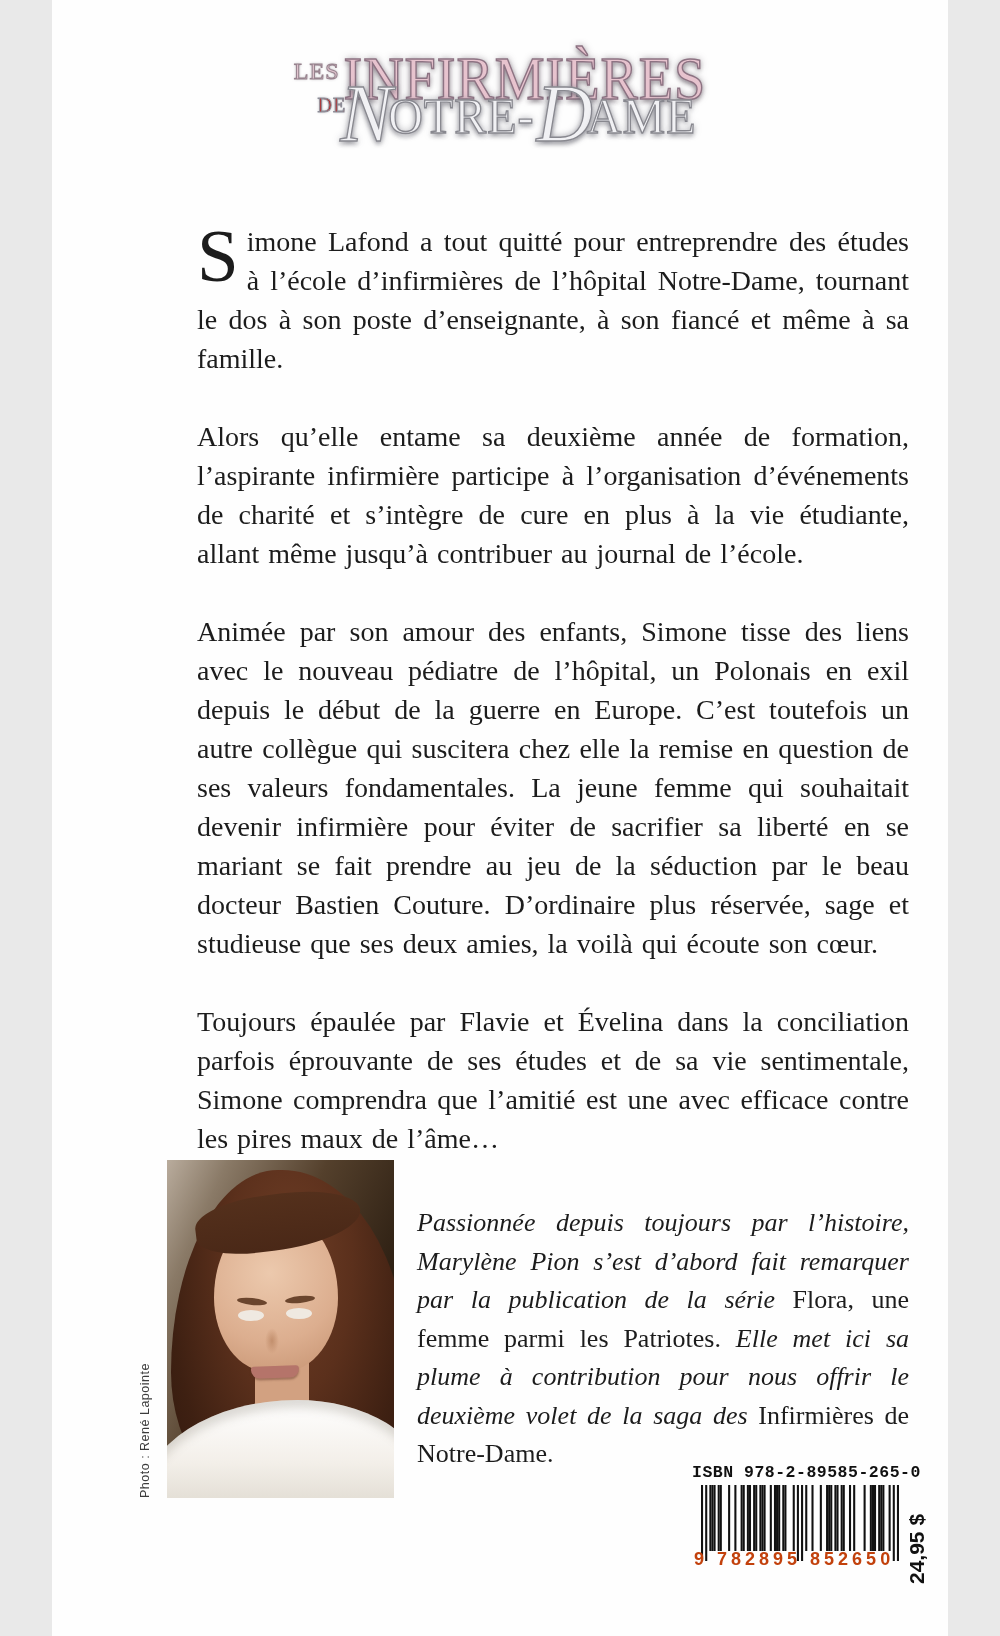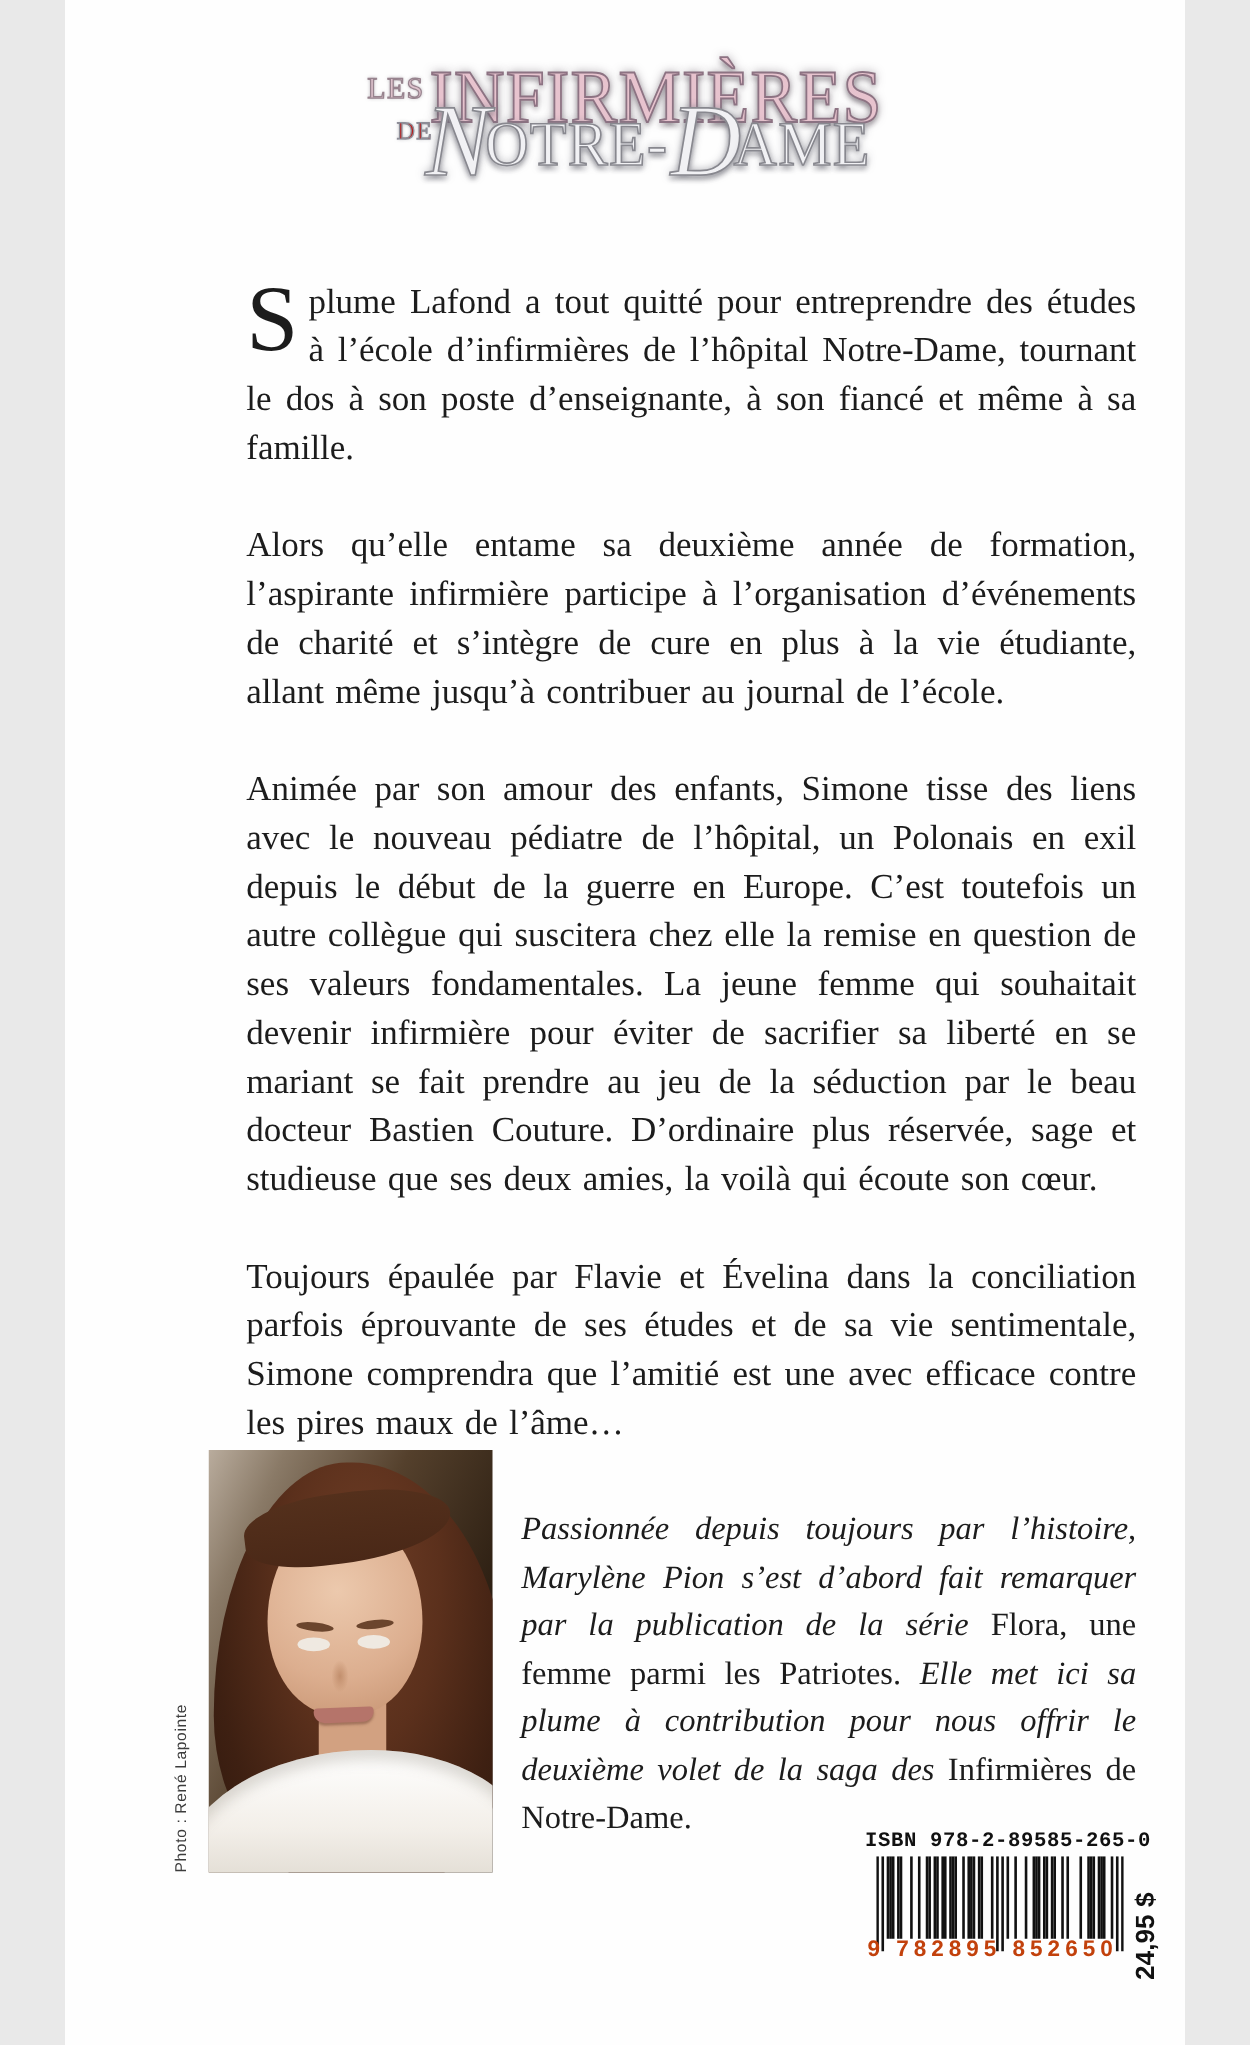--- a/index.html
+++ b/index.html
@@ -133,21 +133,21 @@
   <div class="logo">
     <div class="logo-line1">
       <span class="logo-les">LES</span><span class="logo-main">INFIRMIÈRES</span>
     </div>
     <div class="logo-line2">
       <span class="logo-de">DE</span><span class="logo-silver"><span class="logo-script">N</span><span>OTRE-</span><span class="logo-script2">D</span><span>AME</span></span>
     </div>
   </div>
 
   <div class="synopsis">
-    <p><span class="dropcap">S</span><span>plume Lafond a tout quitté pour entreprendre des études à l’école d’infirmières de l’hôpital Notre-Dame, tournant le dos à son poste d’enseignante, à son fiancé et même à sa famille.</span></p>
+    <p><span class="dropcap">S</span><span>imone Lafond a tout quitté pour entreprendre des études à l’école d’infirmières de l’hôpital Notre-Dame, tournant le dos à son poste d’enseignante, à son fiancé et même à sa famille.</span></p>
     <p>Alors qu’elle entame sa deuxième année de formation, l’aspirante infirmière participe à l’organisation d’événements de charité et s’intègre de cure en plus à la vie étudiante, allant même jusqu’à contribuer au journal de l’école.</p>
     <p>Animée par son amour des enfants, Simone tisse des liens avec le nouveau pédiatre de l’hôpital, un Polonais en exil depuis le début de la guerre en Europe. C’est toutefois un autre collègue qui suscitera chez elle la remise en question de ses valeurs fondamentales. La jeune femme qui souhaitait devenir infirmière pour éviter de sacrifier sa liberté en se mariant se fait prendre au jeu de la séduction par le beau docteur Bastien Couture. D’ordinaire plus réservée, sage et studieuse que ses deux amies, la voilà qui écoute son cœur.</p>
     <p>Toujours épaulée par Flavie et Évelina dans la conciliation parfois éprouvante de ses études et de sa vie sentimentale, Simone comprendra que l’amitié est une avec efficace contre les pires maux de l’âme…</p>
   </div>
 
   <div class="photo-credit">Photo : René Lapointe</div>
 
   <div class="portrait">
     <div class="hair"></div>
     <div class="neck"></div>

